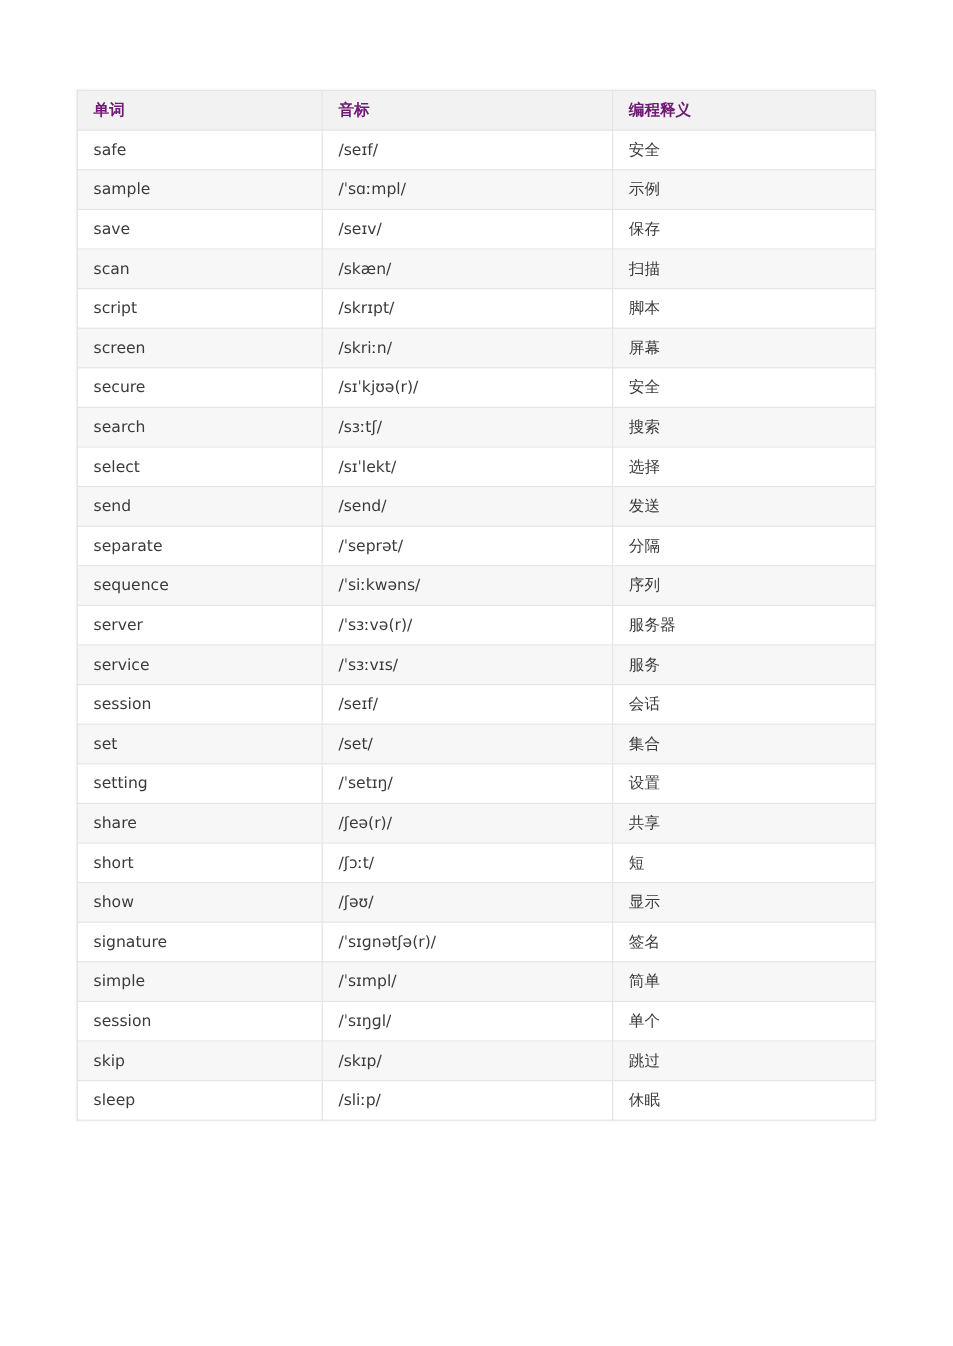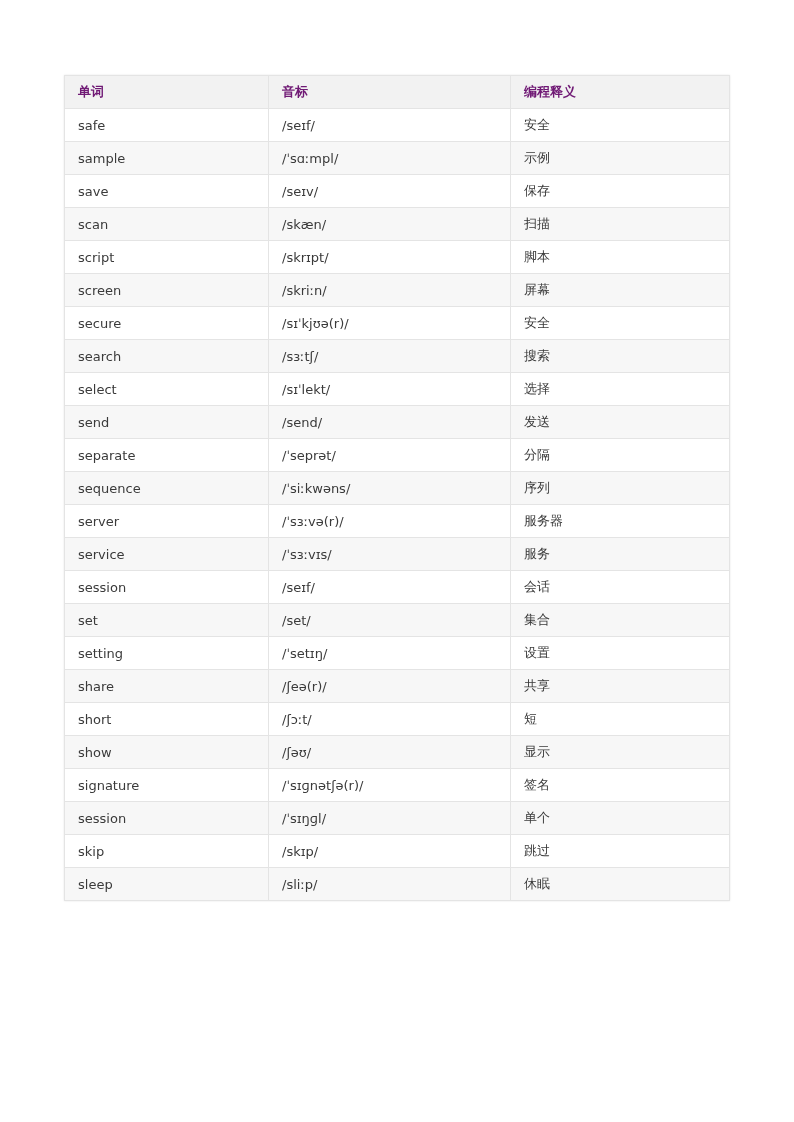--- a/index.html
+++ b/index.html
@@ -143,20 +143,25 @@
           <td>show</td>
           <td>/ʃəʊ/</td>
           <td>显示</td>
         </tr>
       <tr>
           <td>signature</td>
           <td>/ˈsɪɡnətʃə(r)/</td>
           <td>签名</td>
         </tr>
       <tr>
+          <td>simple</td>
+          <td>/ˈsɪmpl/</td>
+          <td>简单</td>
+        </tr>
+      <tr>
           <td>session</td>
           <td>/ˈsɪŋɡl/</td>
           <td>单个</td>
         </tr>
       <tr>
           <td>skip</td>
           <td>/skɪp/</td>
           <td>跳过</td>
         </tr>
       <tr>

